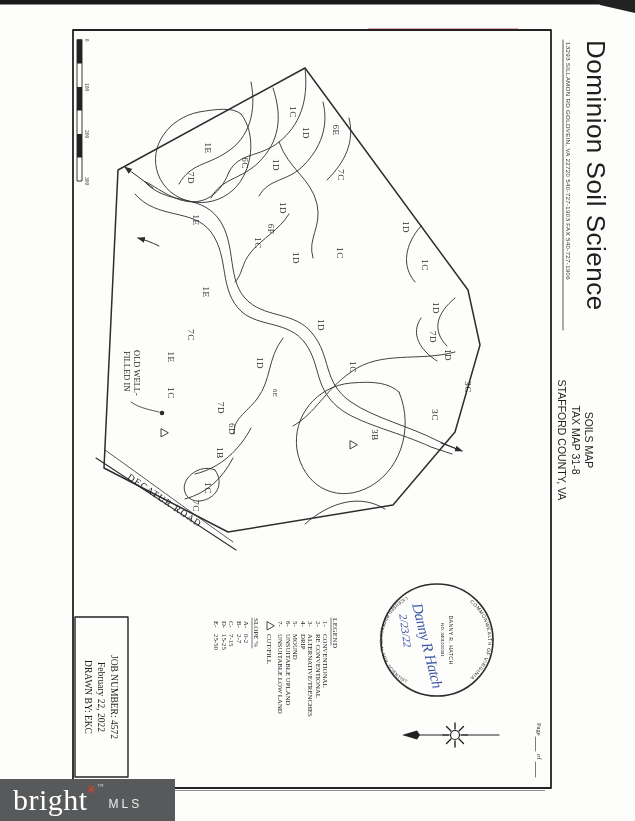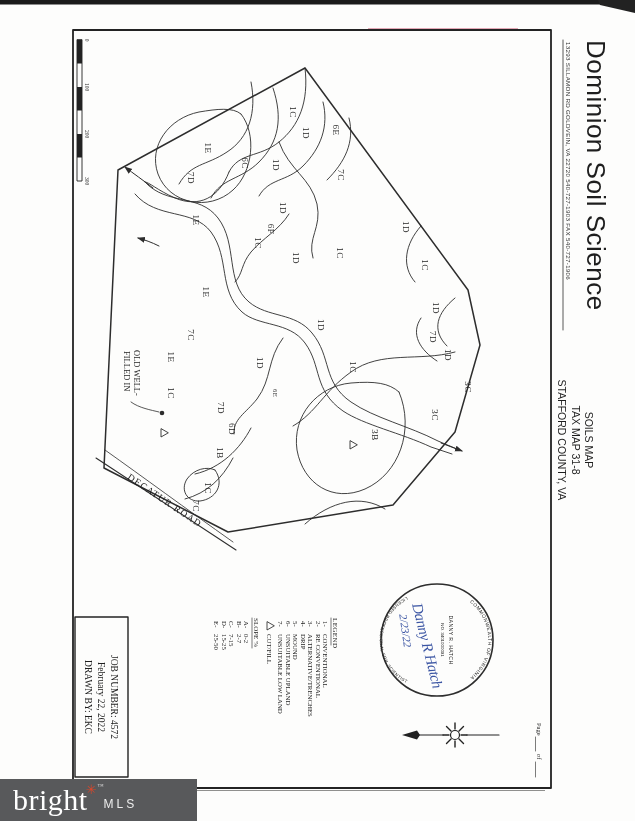--- a/index.html
+++ b/index.html
@@ -3,27 +3,27 @@
 <meta charset="utf-8">
 <style>
   html,body{margin:0;padding:0;}
   body{width:635px;height:821px;position:relative;background:#fdfdfc;overflow:hidden;
        font-family:"Liberation Serif",serif;}
   svg{position:absolute;left:0;top:0;}
   .t-sans{font-family:"Liberation Sans",sans-serif;}
   .t-serif{font-family:"Liberation Serif",serif;}
   .ink{fill:#1e1e1e;}
   .blue{fill:#3b55a3;}
-  .brightmls{position:absolute;left:0;top:779px;width:197px;height:42px;background:#58595b;
+  .brightmls{position:absolute;left:0;top:779px;width:175px;height:42px;background:#58595b;
              display:flex;align-items:center;padding-left:13px;box-sizing:border-box;z-index:5;}
   .b-word{font-family:"Liberation Serif",serif;font-size:30px;color:#fff;letter-spacing:.5px;line-height:1;}
   .b-star{color:#d9472b;font-size:13px;display:inline-block;transform:translateY(-10px);margin-left:-2px;}
   .b-tm{color:#d9d9d9;font-size:6px;display:inline-block;transform:translateY(-14px);margin-left:1px;}
   .b-mls{font-family:"Liberation Sans",sans-serif;font-size:12px;color:#ededed;letter-spacing:3px;
-         display:inline-block;transform:translateY(4px);}
+         margin-left:5px;display:inline-block;transform:translateY(4px);}
   .scanline{position:absolute;left:175px;top:790px;width:370px;height:1px;background:#90908e;z-index:4;}
 </style>
 </head>
 <body>
 
 <svg width="635" height="821" viewBox="0 0 635 821">
   <defs>
     <marker id="arw" markerWidth="9" markerHeight="8" refX="7" refY="3" orient="auto" markerUnits="userSpaceOnUse">
       <path d="M0,0 L8,3 L0,6 Z" fill="#2d2d2d"></path>
     </marker>

